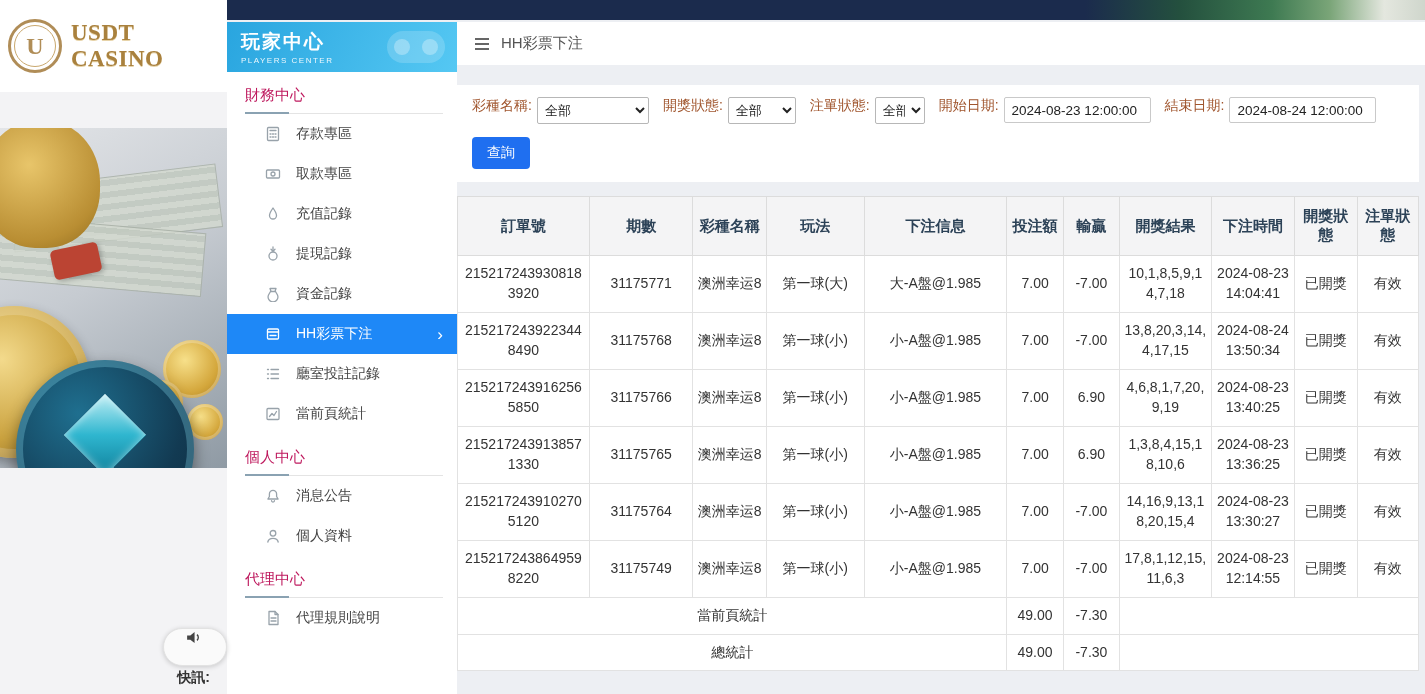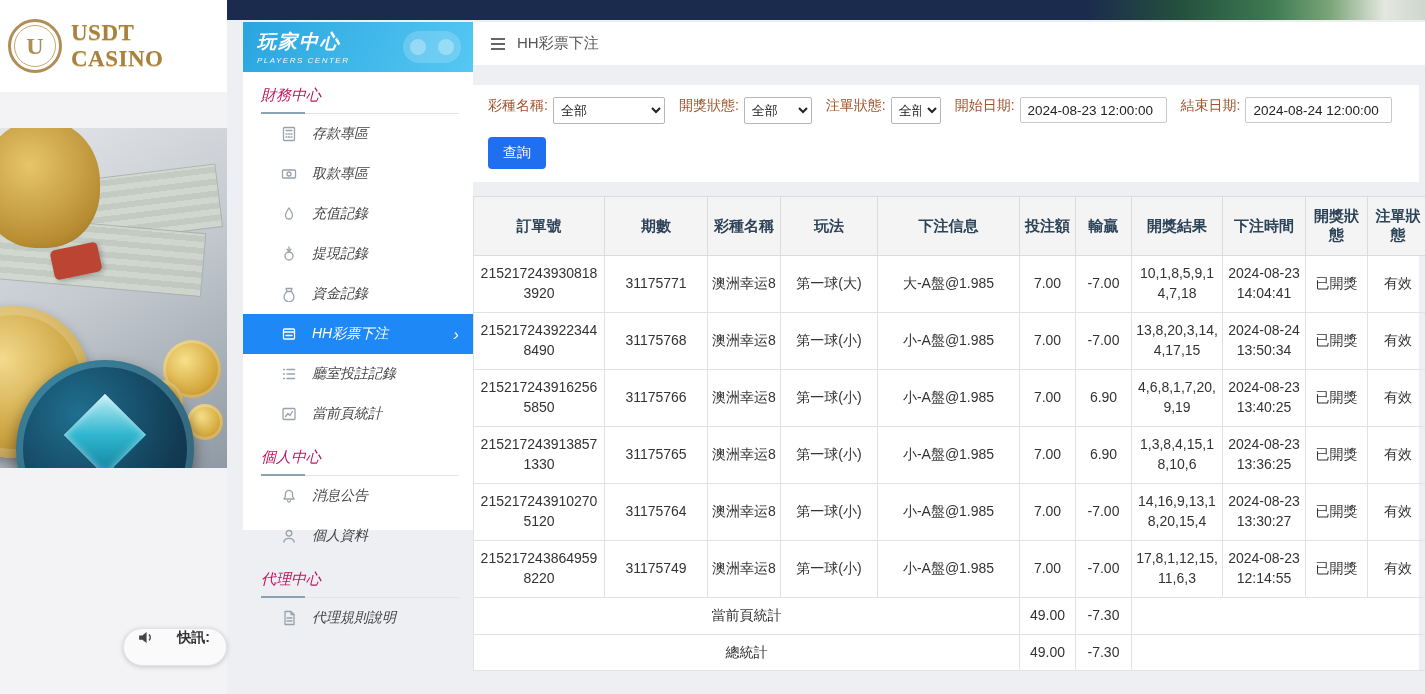--- a/index.html
+++ b/index.html
@@ -33,35 +33,35 @@
   .gc1 { width:58px; height:58px; right:6px; bottom:70px; }
   .gc2 { width:44px; height:44px; right:44px; bottom:44px; }
   .gc3 { width:36px; height:36px; right:4px; bottom:28px; }
   .eth-coin { position:absolute; left:16px; top:232px; width:178px; height:178px; border-radius:50%;
               background:radial-gradient(circle at 35% 30%, #1f6f8f, #123a52 62%, #0d2b3e);
               box-shadow:inset 0 0 0 7px rgba(120,200,220,.35), 0 7px 16px rgba(0,0,0,.45); }
   .eth-diamond { position:absolute; left:50%; top:42%; width:58px; height:58px; transform:translate(-50%,-50%) rotate(45deg);
                  background:linear-gradient(135deg,#bfeef5,#2fb6cf 50%,#0f7f9a); box-shadow:inset 0 0 8px rgba(255,255,255,.55); }
   .eth-label { position:absolute; left:0; right:0; top:71%; text-align:center; color:#cfeef5; font-size:9px; letter-spacing:2.5px; }
 
-  .ticker-pill { position:absolute; right:0; bottom:28px; height:38px; display:flex; align-items:flex-start; gap:23px;
+  .ticker-pill { position:absolute; right:0; bottom:28px; height:38px; display:flex; align-items:center; gap:23px;
                  padding:0 16px 0 13px; background:#fafafa; border:1px solid #e2e2e2; border-radius:19px;
-                 box-shadow:0 1px 5px rgba(0,0,0,.18); font-size:14px; font-weight:bold; color:#333; cursor:pointer; }
+                 box-shadow:0 1px 5px rgba(0,0,0,.18); font-size:14px; font-weight:bold; color:#333; cursor:pointer;flex-direction:column; }
   .spk { display:flex; color:#444; }
 
   
   .right-area { position:absolute; left:227px; top:0; right:0; height:694px; }
   .top-dark-bar { height:20px; background:#1b2b4d; position:relative; overflow:hidden; }
   .top-dark-bar .glow { position:absolute; right:0; top:0; width:340px; height:20px;
     background:linear-gradient(90deg, rgba(27,43,77,0) 0%, #24503e 28%, #3e7a52 55%, #7aa578 72%, #e4e7df 88%, #cfd6cc 100%); }
 
   .content { display:flex; align-items:flex-start; padding-top:2px; height:672px; }
 
   
-  .sidebar { width:230px; margin-left:16px; background:#fff; height:508px; flex:0 0 auto;font-style:italic; }
+  .sidebar { width:230px; margin-left:0; background:#fff; height:672px; flex:0 0 auto; }
   .side-header { height:50px; background:linear-gradient(115deg,#29a5df,#55c8f3); color:#fff; padding:7px 14px; position:relative; overflow:hidden; }
   .side-header .zh { font-size:19px; font-weight:bold; letter-spacing:2px; }
   .side-header .en { font-size:8px; letter-spacing:1.5px; opacity:.9; margin-top:1px; }
   .pad-deco { position:absolute; right:12px; top:9px; width:58px; height:32px; border-radius:16px; background:rgba(255,255,255,.18); }
   .pad-deco::before, .pad-deco::after { content:""; position:absolute; top:8px; width:16px; height:16px; border-radius:50%; background:rgba(255,255,255,.3); }
   .pad-deco::before { left:7px; } .pad-deco::after { right:7px; }
 
   .section-title { color:#be185d; font-size:15px; padding:14px 18px 9px; position:relative; }
   .section-title::after { content:""; position:absolute; left:18px; right:14px; bottom:0; height:1px; background:#e4e4e4; }
   .section-title::before { content:""; position:absolute; left:18px; bottom:0; width:44px; height:2px; background:#8aa2b2; z-index:1; }

